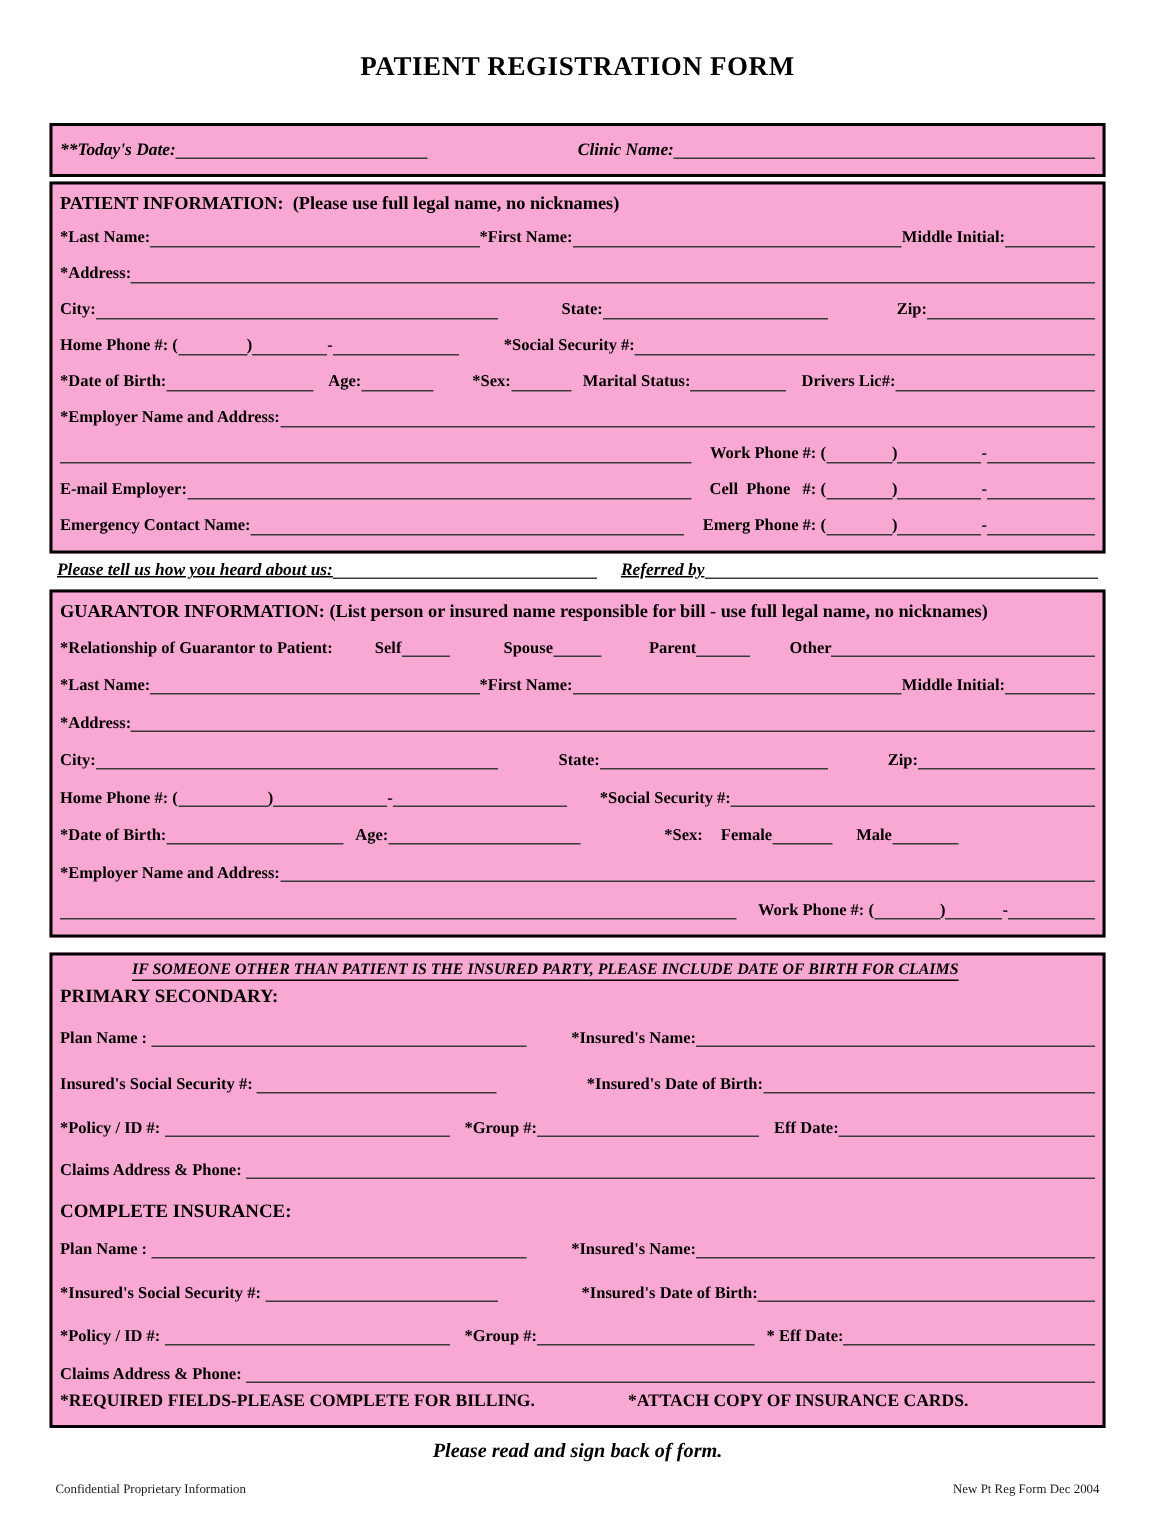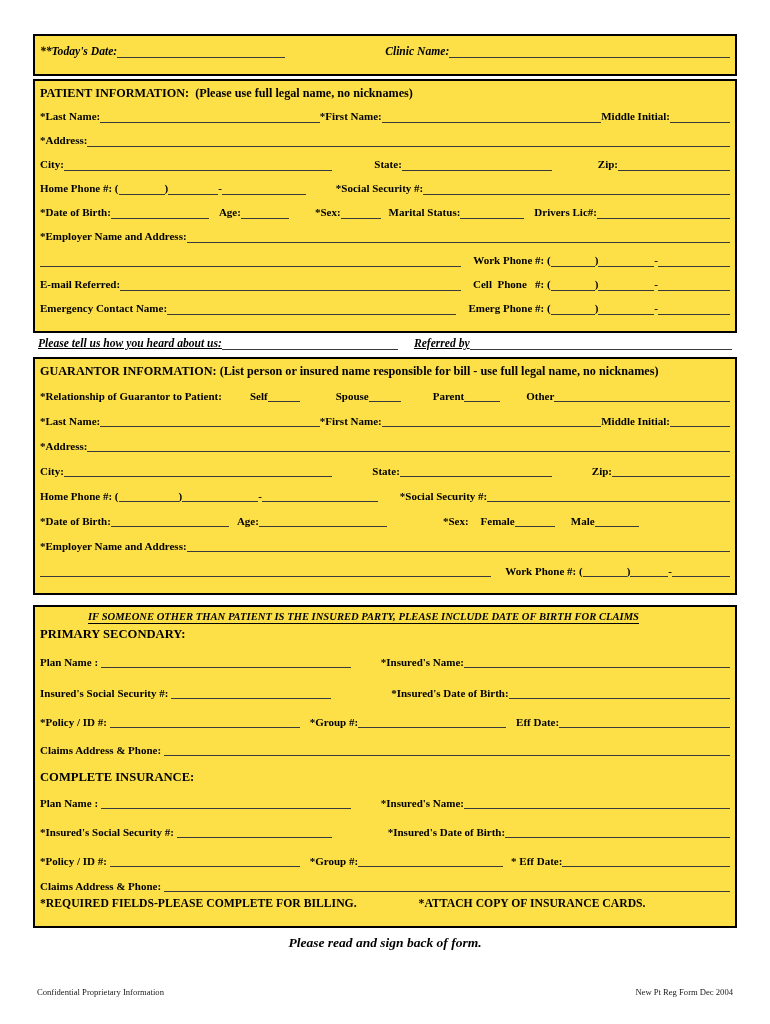--- a/index.html
+++ b/index.html
@@ -5,41 +5,42 @@
   html,body { margin:0; padding:0; background:#ffffff; }
   .page {
     width:770px; height:1024px; position:relative; background:#fff;
     padding:34px 33px 0; box-sizing:border-box; overflow:hidden;
     font-family:"Liberation Serif","DejaVu Serif",serif; color:#000;
   }
   .title {
     text-align:center; font-weight:bold; font-size:18px; letter-spacing:.4px;
     margin:0 0 27px 0; white-space:pre;
   }
-  .box { border:2px solid #000; padding:2px 5px 12px; margin-bottom:3px; background:#fde047; }
+  .box { border:2px solid #000; padding:2px 5px 6px; margin-bottom:3px; background:#f9a8d4; }
   .plainrow { padding:0 5px; margin:1px 0 3px; }
   .box-header { font-weight:bold; font-size:12.2px; white-space:pre; padding:3px 0 3px; line-height:1.15; }
   .row { display:flex; align-items:flex-end; padding-bottom:4px; box-sizing:border-box; min-width:0; }
   .lbl { font-weight:bold; font-size:11px; white-space:pre; line-height:1.05; flex:0 0 auto; }
   .lbl.bi  { font-style:italic; font-size:11.6px; }
   .lbl.sub { font-size:12.6px; }
   .lbl.ul  { font-style:italic; font-size:10.6px; border-bottom:1.4px solid #000; padding-bottom:1px; }
   .lbl.req { font-size:11.7px; }
   .blank  { border-bottom:1.4px solid #3a3a3a; height:3px; flex-shrink:1; min-width:8px; }
   .gapseg { height:1px; flex-shrink:1; }
   .sign-note { text-align:center; font-weight:bold; font-style:italic; font-size:13.5px; margin-top:7px; }
   .footer {
     position:absolute; left:37px; right:37px; bottom:27px;
     display:flex; justify-content:space-between; font-size:8.6px; color:#1a1a1a;
   }
 </style>
 </head>
 <body>
 
 <div class="page">
+  <div class="title">PATIENT REGISTRATION FORM</div>
 
   <div id="form-root">
       <div class="box">
         <div class="row" style="height: 24px;">
           <span class="lbl bi">**Today's Date:</span>
           <span class="blank" style="width: 168px;"></span>
           <span class="gapseg" style="width: 100px;"></span>
           <span class="lbl bi">Clinic Name:</span>
           <span class="blank" style="flex: 1 1 0%;"></span>
         </div>
@@ -103,21 +104,21 @@
           <span class="blank" style="flex: 1 1 0%;"></span>
           <span class="gapseg" style="width: 12px;"></span>
           <span class="lbl">Work Phone #: (</span>
           <span class="blank" style="width: 44px;"></span>
           <span class="lbl">)</span>
           <span class="blank" style="width: 56px;"></span>
           <span class="lbl">-</span>
           <span class="blank" style="width: 72px;"></span>
         </div>
         <div class="row" style="height: 24px;">
-          <span class="lbl">E-mail Referred:</span>
+          <span class="lbl">E-mail Employer:</span>
           <span class="blank" style="flex: 1 1 0%;"></span>
           <span class="gapseg" style="width: 12px;"></span>
           <span class="lbl">Cell  Phone   #: (</span>
           <span class="blank" style="width: 44px;"></span>
           <span class="lbl">)</span>
           <span class="blank" style="width: 56px;"></span>
           <span class="lbl">-</span>
           <span class="blank" style="width: 72px;"></span>
         </div>
         <div class="row" style="height: 24px;">

